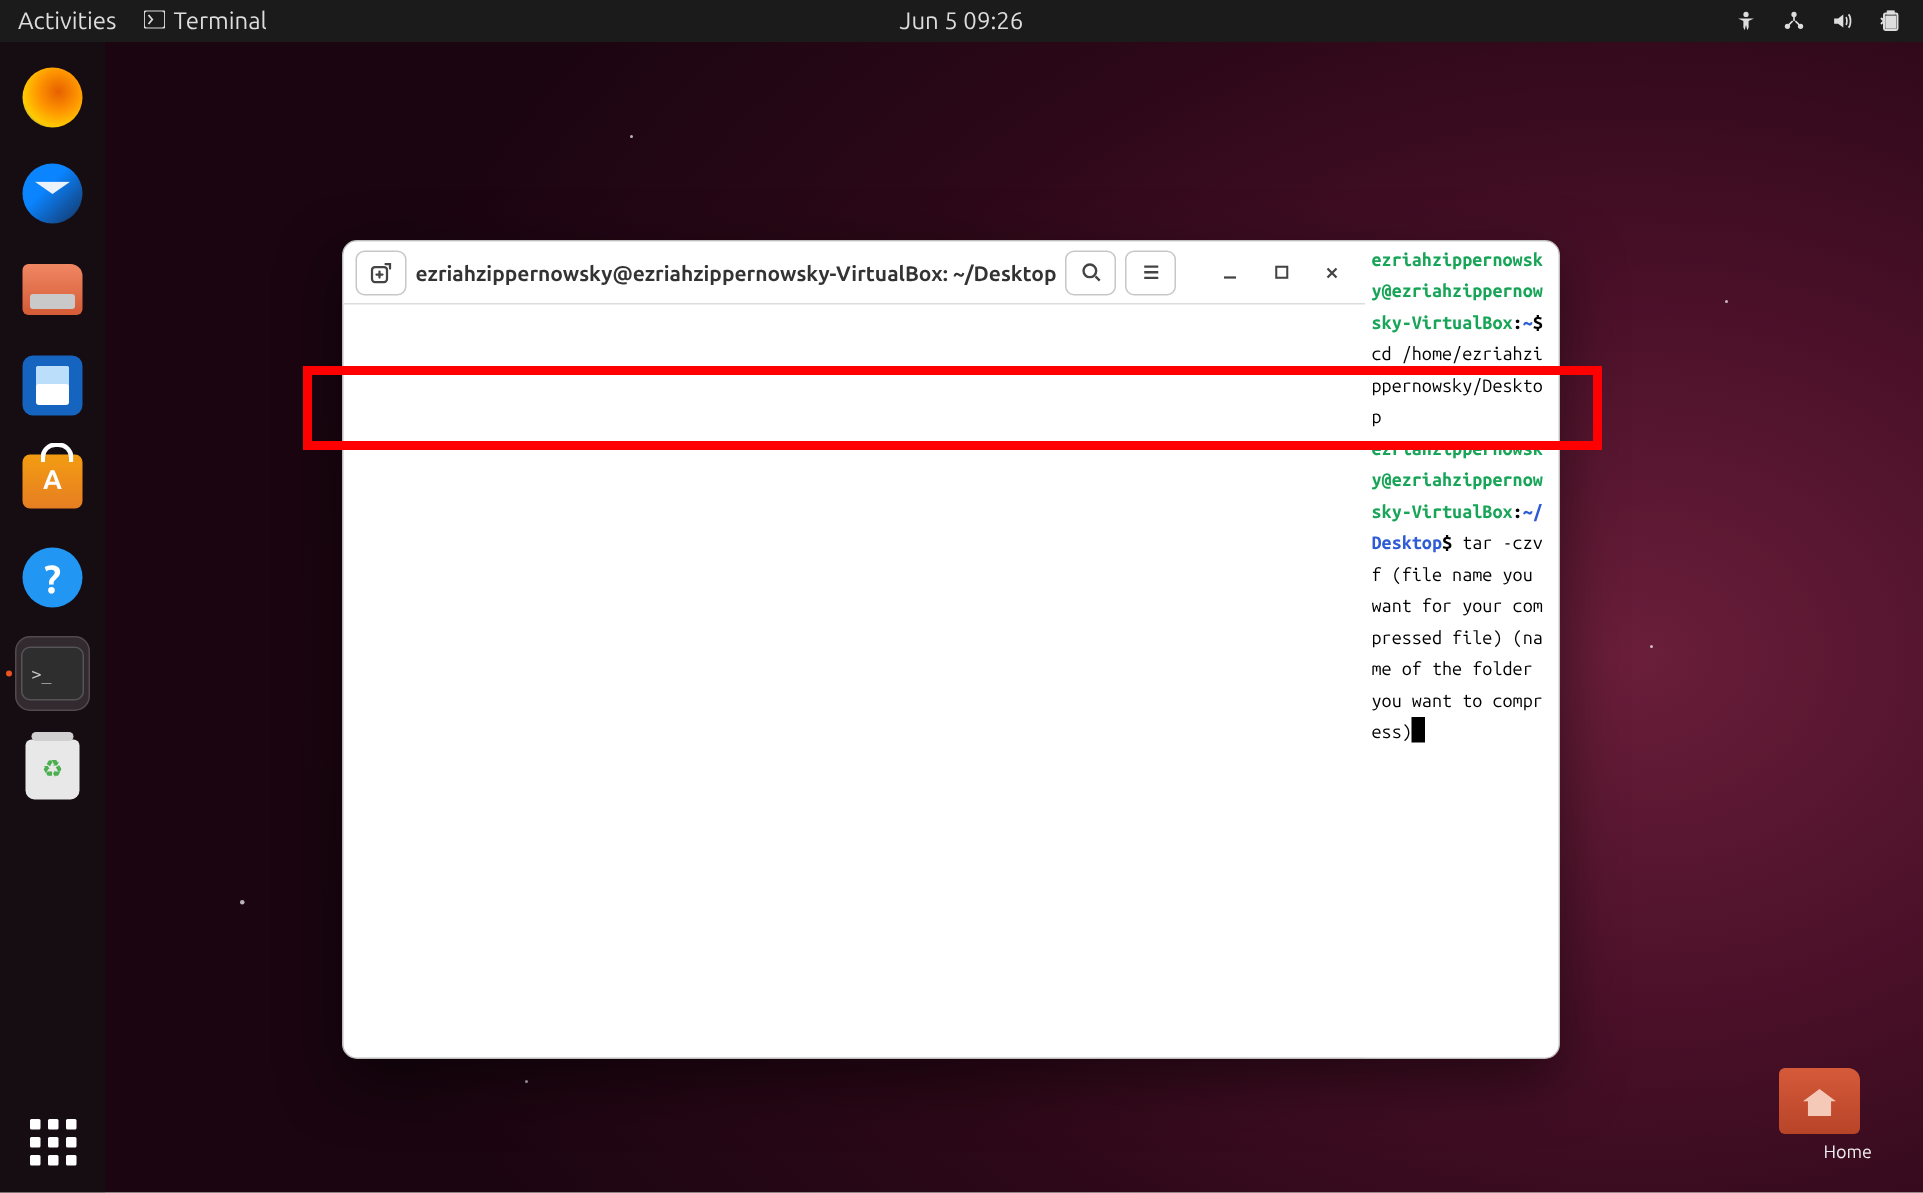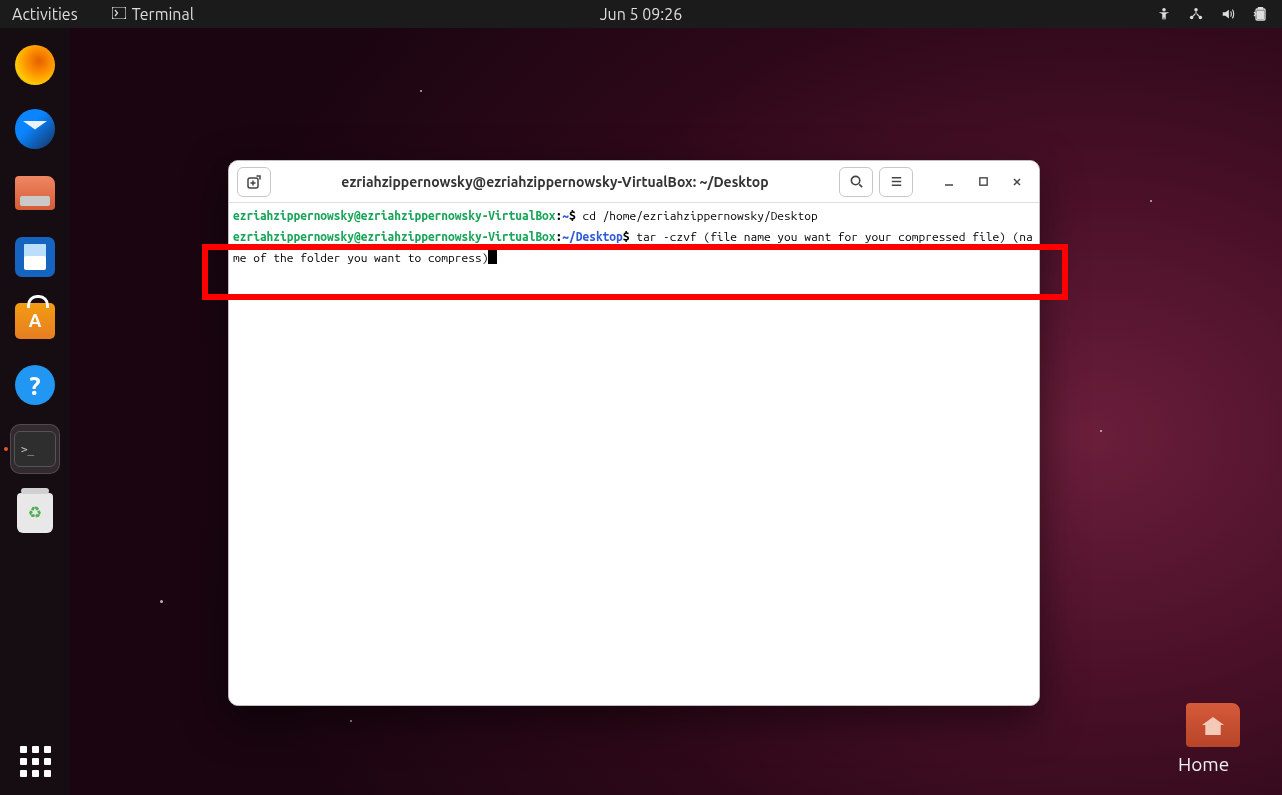--- a/index.html
+++ b/index.html
@@ -16,21 +16,21 @@
   
   .topbar {
     position: absolute; top: 0; left: 0; right: 0; height: 28px;
     background: #1b1b1b;
     display: flex; align-items: center;
     font-size: 16px; color: #ddd;
   }
   .topbar .left { display: flex; align-items: center; gap: 18px; padding-left: 12px; }
   .topbar .center { position: absolute; left: 50%; transform: translateX(-50%); }
   .topbar .right { margin-left: auto; display: flex; align-items: center; gap: 16px; padding-right: 14px; }
-  .topbar .app-indicator { display: flex; align-items: center; gap: 6px; margin-left: 16px; }
+  .topbar .app-indicator { display: flex; align-items: center; gap: 6px; }
   .topbar .app-indicator .icon { font-size: 12px; }
   .topbar .icon-btn { width: 16px; height: 16px; display: flex; align-items: center; justify-content: center; color:#ddd; }
 
   
   .dock {
     position: absolute; left: 0; top: 28px; bottom: 0; width: 70px;
     background: rgba(20,20,20,0.55);
     display: flex; flex-direction: column; align-items: center;
     padding-top: 12px; gap: 14px;
   }
@@ -68,31 +68,31 @@
   .ic-software::before{content:"";position:absolute;top:-8px;left:12px;width:16px;height:10px;border:3px solid #fff;border-bottom:none;border-radius:10px 10px 0 0;}
   .ic-software::after{content:"A";position:absolute;top:7px;left:0;right:0;text-align:center;color:#fff;font-weight:bold;font-size:18px;}
   .ic-help { width:40px; height:40px; border-radius:50%; background:#2196f3; color:#fff; font-size:26px; font-weight:bold; display:flex;align-items:center;justify-content:center;}
   .ic-terminal { width:42px; height:36px; border-radius:6px; background:#2e2e2e; border:1px solid #555; display:flex;align-items:center;padding-left:6px;}
   .ic-terminal .prompt{color:#ccc;font-family:monospace;font-size:11px;}
   .ic-trash { width:36px; height:40px; background:#e8e8e8; border-radius:4px 4px 6px 6px; position:relative;}
   .ic-trash::before{content:"";position:absolute;top:-5px;left:4px;right:4px;height:6px;background:#d0d0d0;border-radius:3px;}
   .ic-trash::after{content:"♻";position:absolute;top:10px;left:0;right:0;text-align:center;color:#4caf50;font-size:16px;}
 
   
-  .desktop-icon { position:absolute; right:34px; bottom:20px; width:70px; text-align:left; color:#eee; font-size:19px;}
+  .desktop-icon { position:absolute; right:34px; bottom:20px; width:70px; text-align:right; color:#eee; font-size:12px;}
   .desktop-icon .folder{width:54px;height:44px;margin:0 auto 6px;background:linear-gradient(#d55a3a,#b84428);border-radius:4px 8px 4px 4px;position:relative;}
   .desktop-icon .folder::after{content:"";position:absolute;top:12px;left:0;right:0;bottom:0;display:flex;align-items:center;justify-content:center;}
   .desktop-icon .house{position:absolute;top:14px;left:50%;transform:translateX(-50%);width:22px;height:18px;background:#f5c9b8;clip-path:polygon(50% 0,100% 45%,85% 45%,85% 100%,15% 100%,15% 45%,0 45%);}
 
   
   .terminal-window {
     position:absolute; left:228px; top:160px; width:812px; height:546px;
     background:#fff; border-radius:10px; border:1px solid #bdbdbd;
     box-shadow:0 14px 40px rgba(0,0,0,0.5);
-    display:flex; flex-direction:column; overflow:hidden;
+    display:flex; overflow:hidden;
   }
   .titlebar {
     height:42px; background:#fff; border-bottom:1px solid #ddd;
     display:flex; align-items:center; padding:0 8px; gap:6px;
   }
   .titlebar .tb-btn{
     width:34px;height:30px;border:1px solid #c7c7c7;border-radius:6px;background:#fff;
     display:flex;align-items:center;justify-content:center;color:#444;
   }
   .titlebar .title{flex:1;text-align:center;color:#333;font-size:14px;font-weight:600;}

